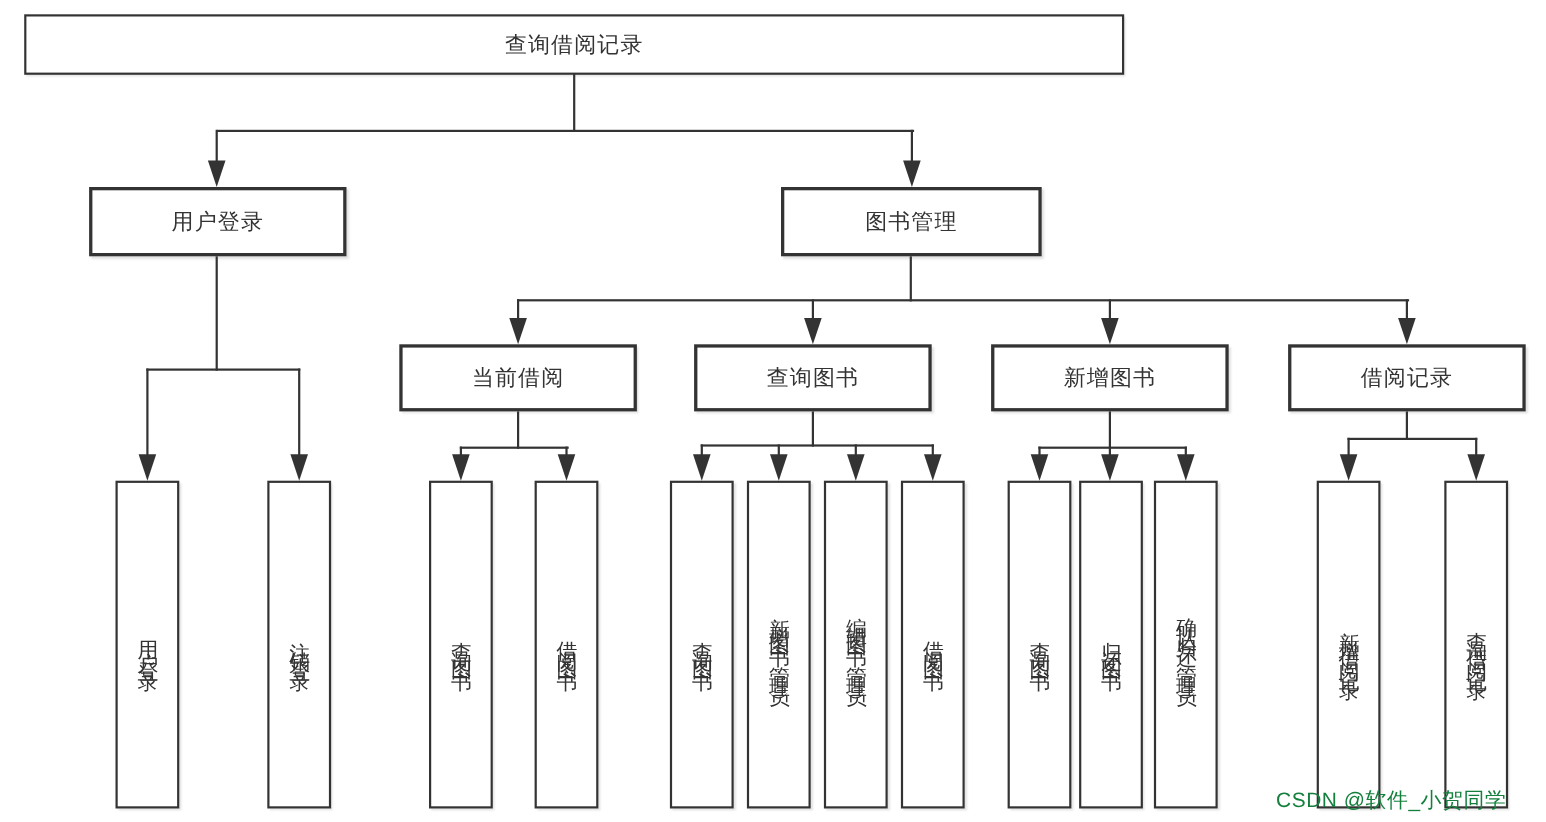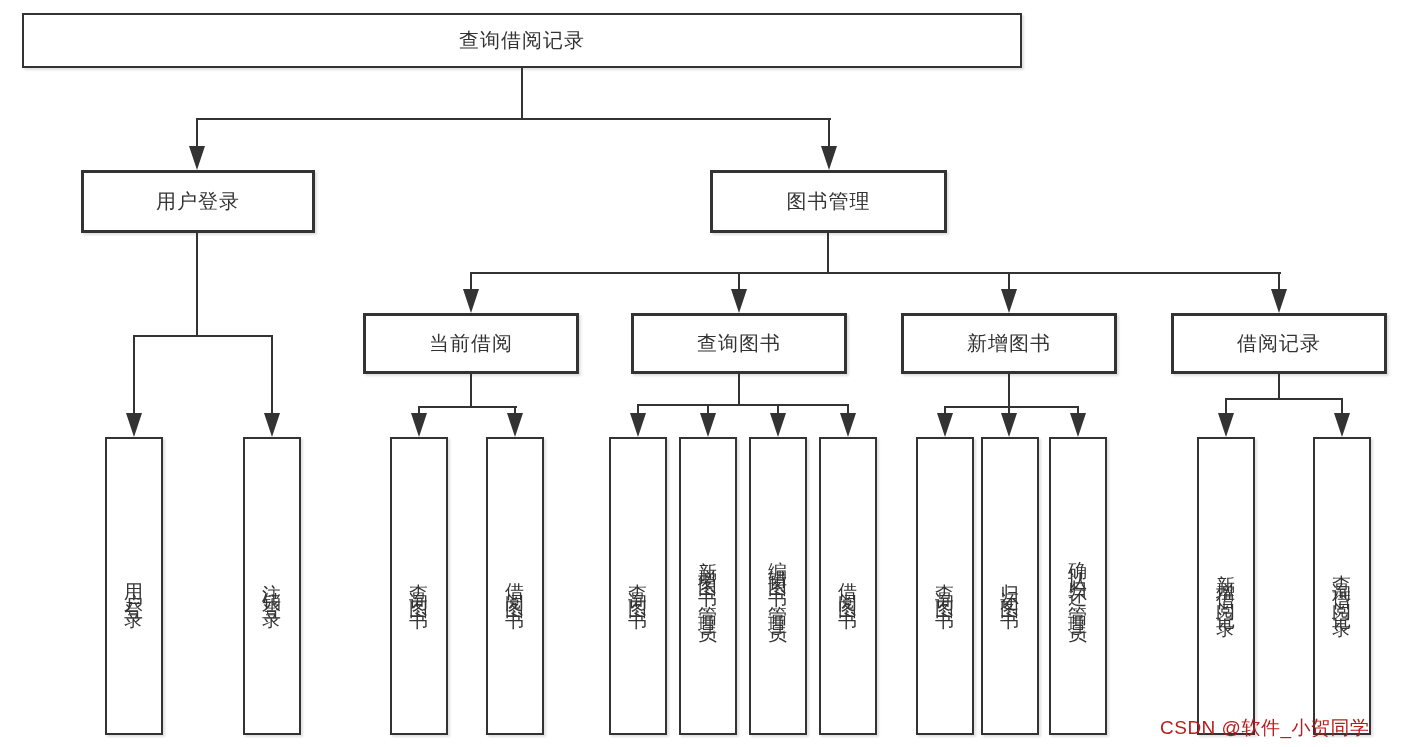--- a/index.html
+++ b/index.html
@@ -23,21 +23,21 @@
   
   .vl,.hl{position:absolute;background:#333;}
   .vl{width:2px;}
   .hl{height:2px;}
   .arrow{
     position:absolute;width:0;height:0;
     border-left:8px solid transparent;border-right:8px solid transparent;
     border-top:24px solid #333;
   }
   .watermark{
-    position:absolute;left:1160px;top:715px;font-size:19px;color:#b91c1c;
+    position:absolute;left:1160px;top:715px;font-size:19px;color:#15803d;
     letter-spacing:0.5px;white-space:nowrap;z-index:5;
   }
 </style>
 </head>
 <body>
 
 <div class="canvas">
 
   <div class="node h" style="left:22px;top:13px;width:1000px;height:55px;">查询借阅记录</div>
 

